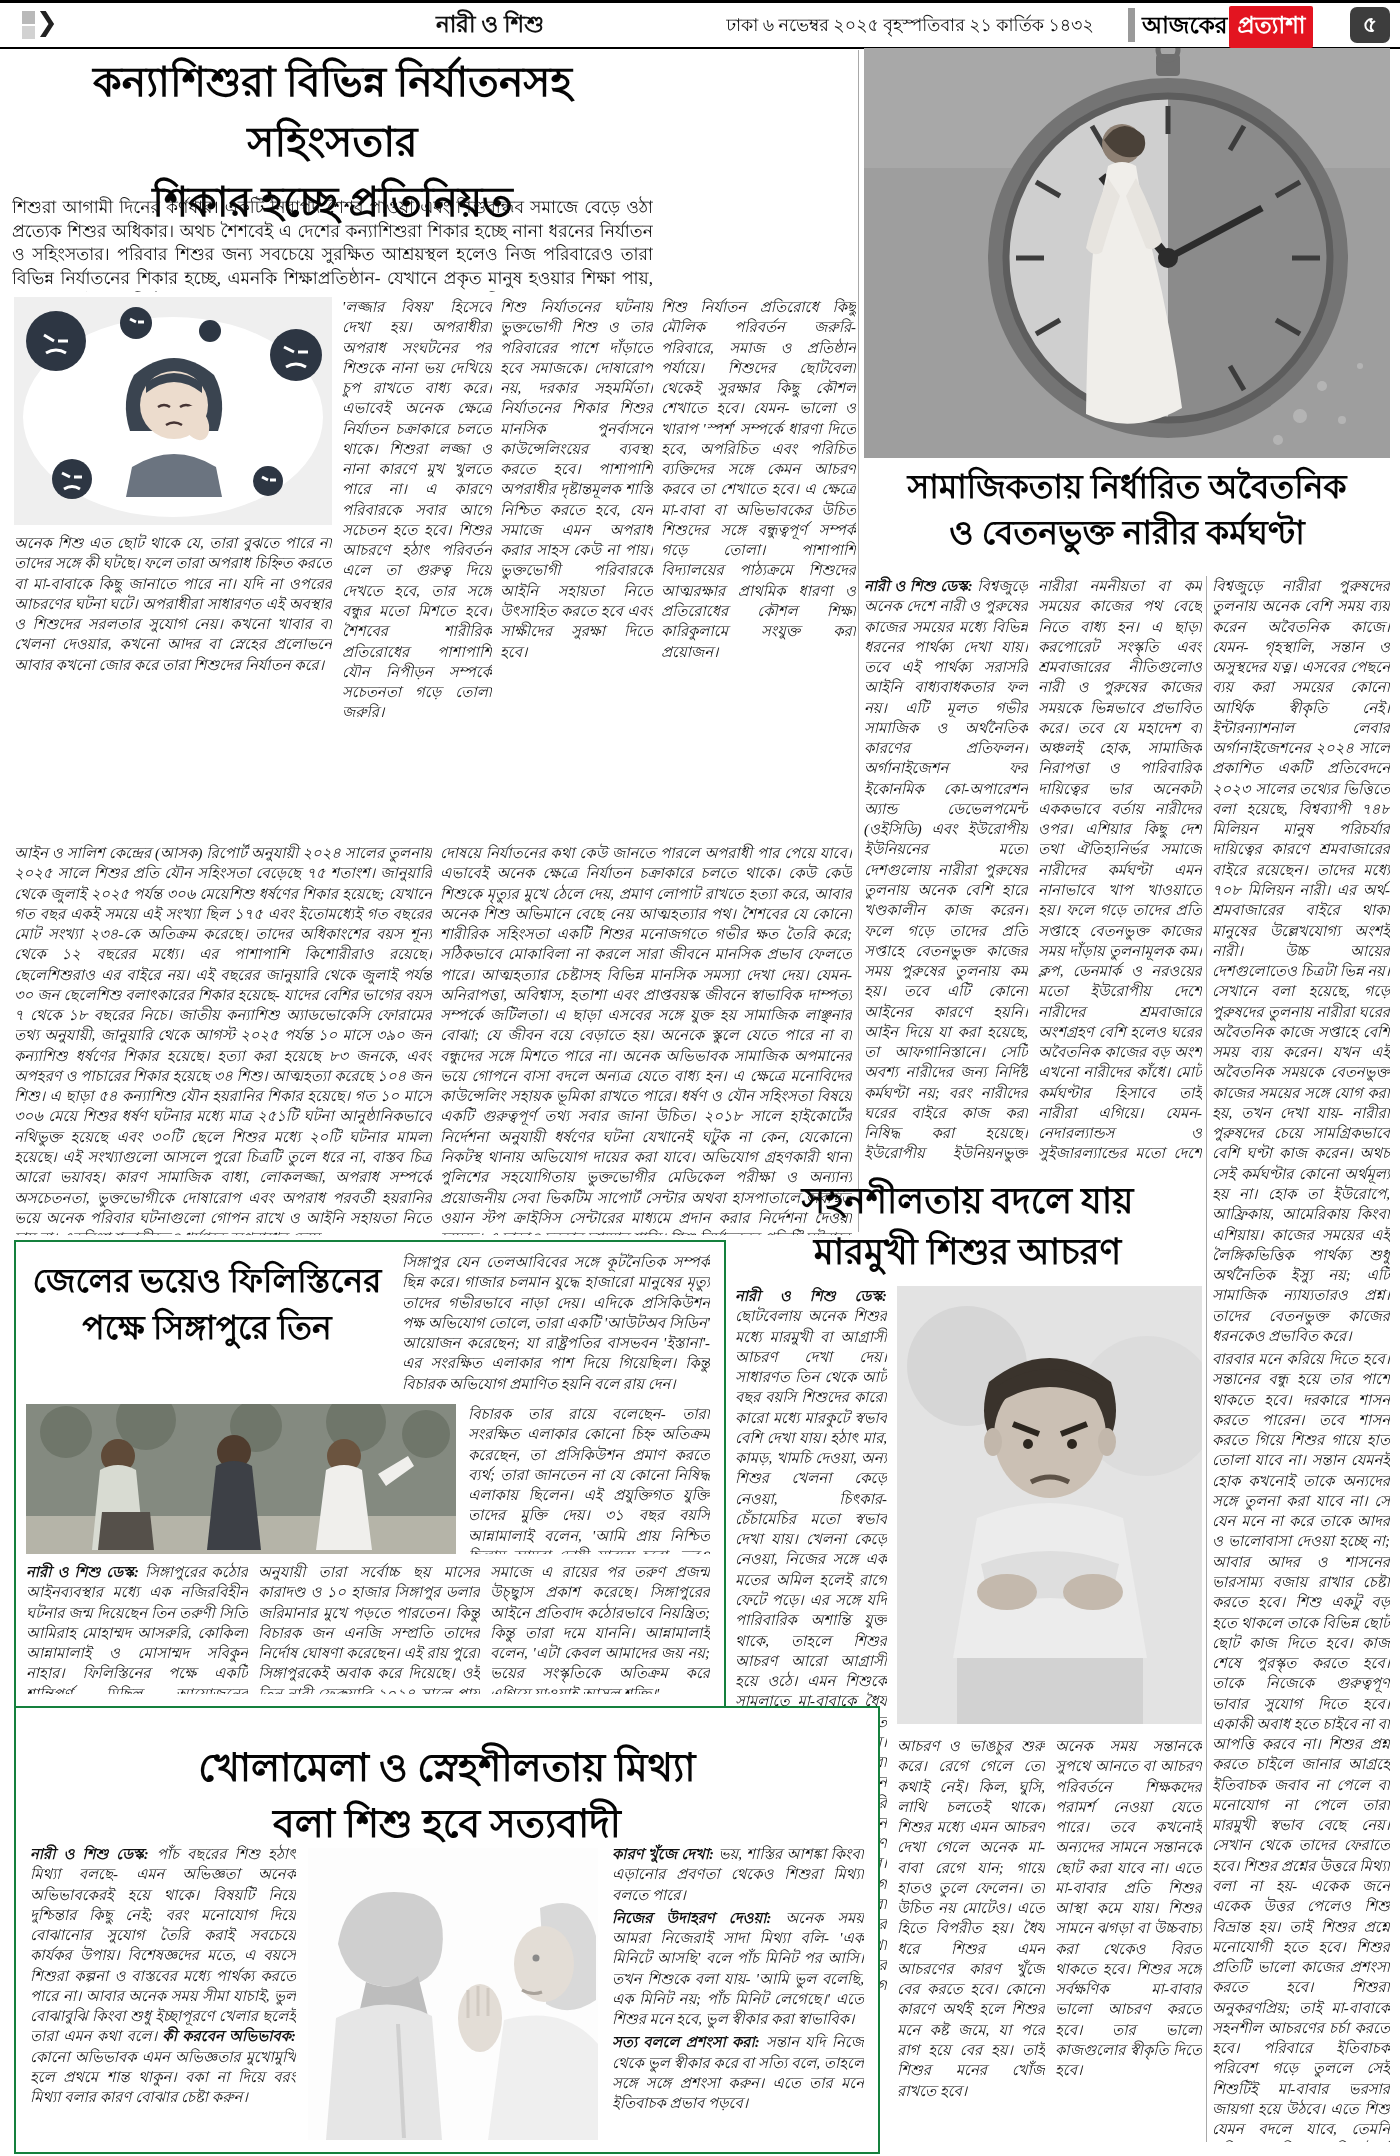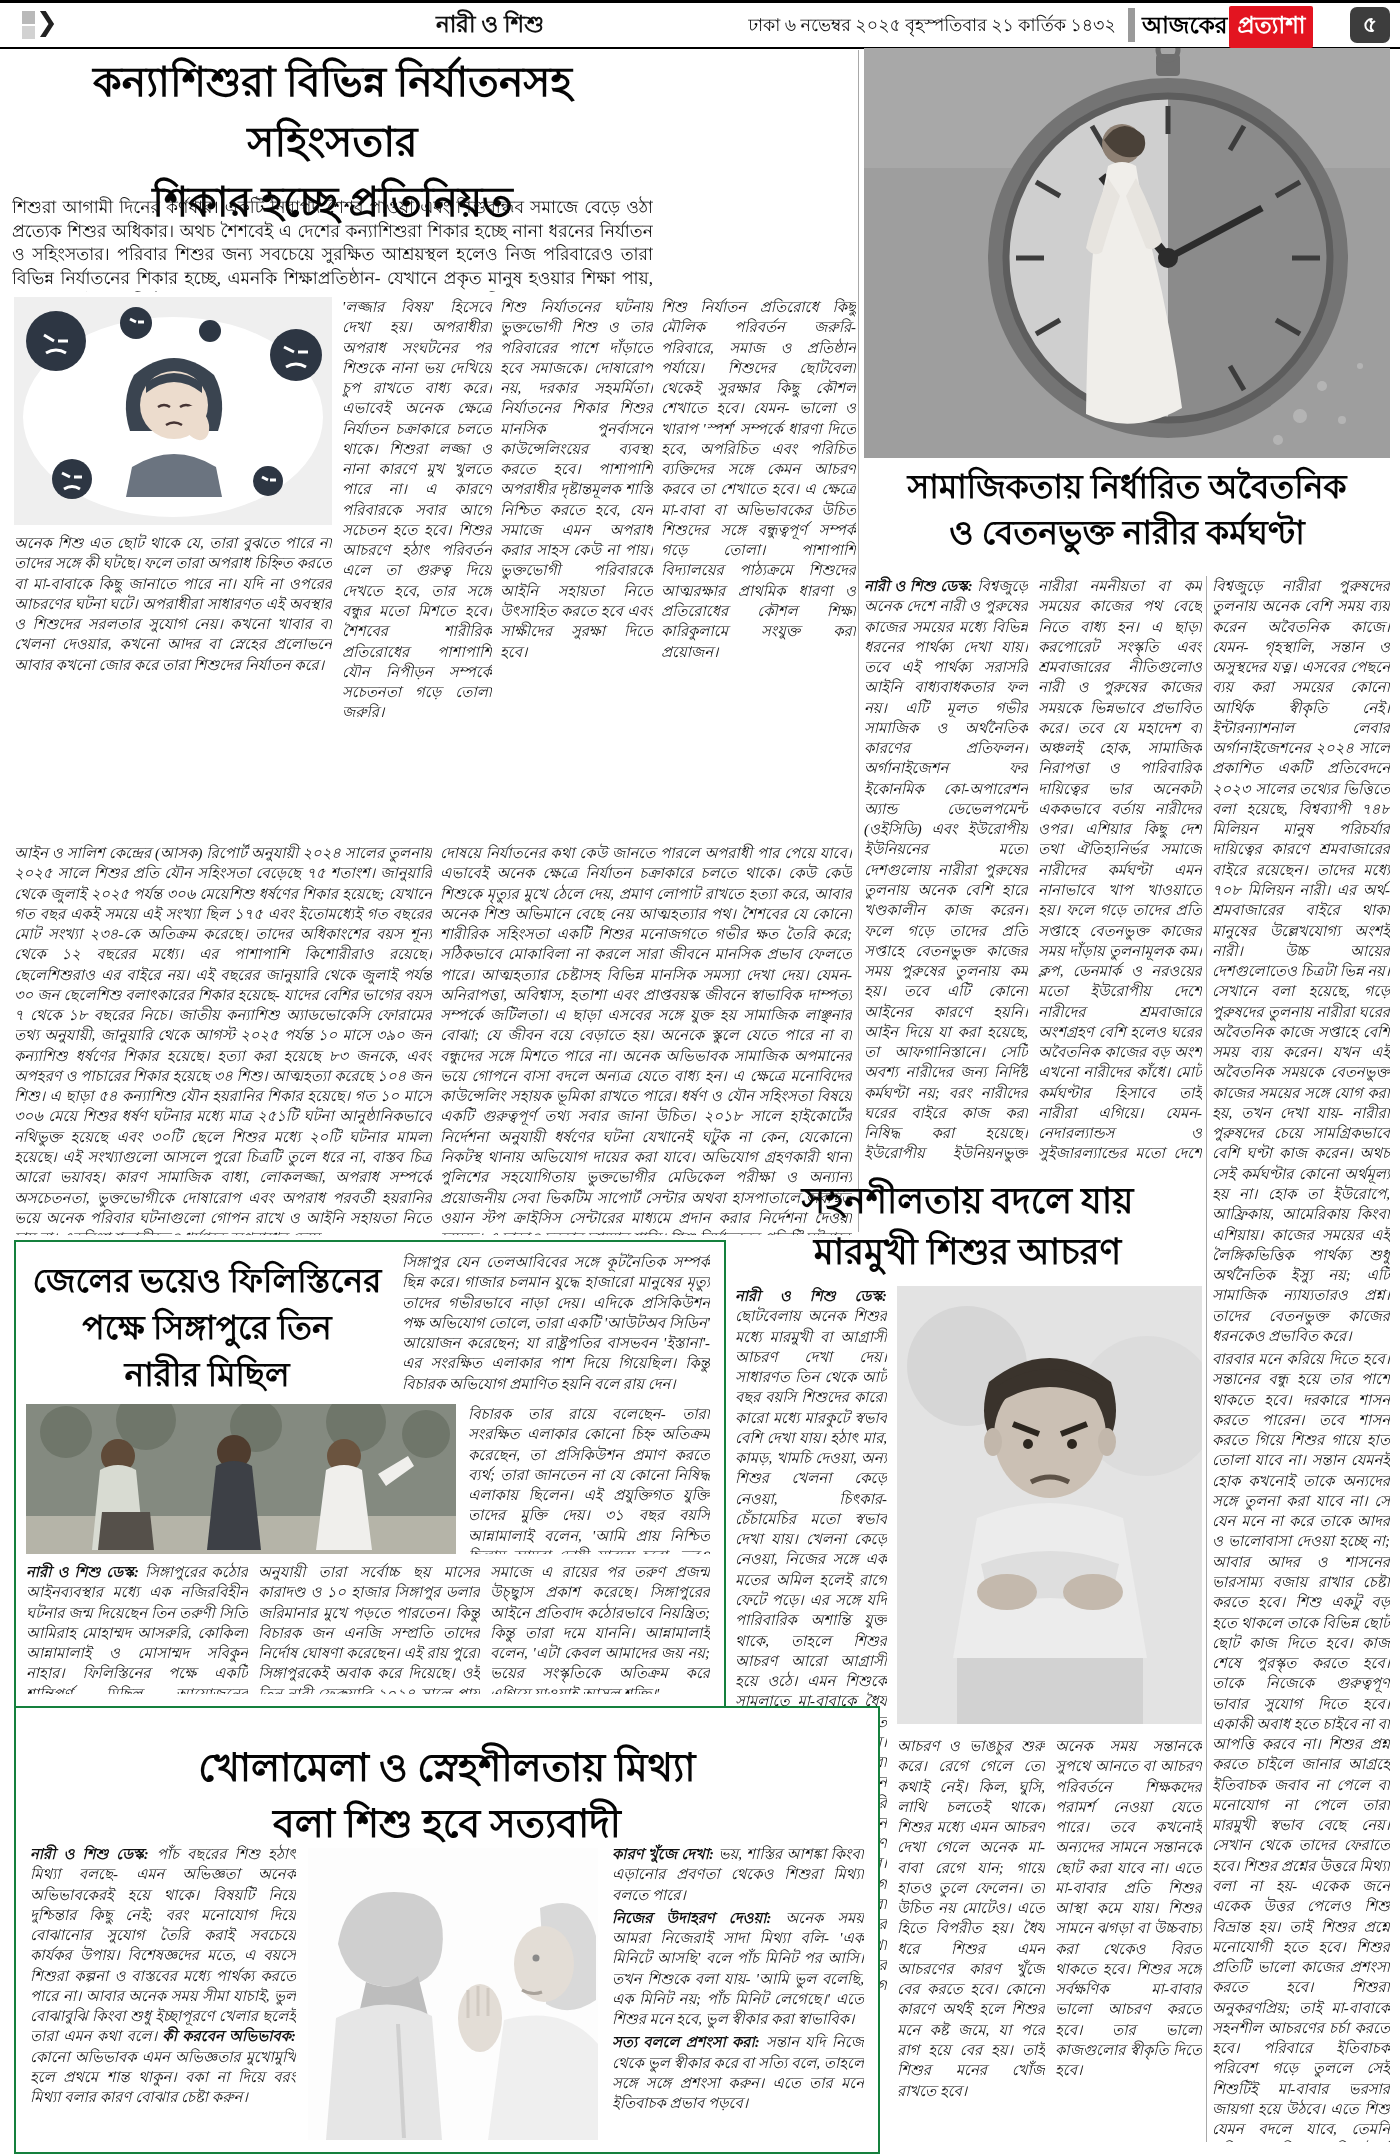--- a/index.html
+++ b/index.html
@@ -7,21 +7,21 @@
         font-family:"Liberation Serif","DejaVu Serif",serif;overflow:hidden;}
   .abs{position:absolute;}
   
   .topbar{left:0;top:0;width:1400px;height:44px;border-top:3px solid #000;border-bottom:2px solid #000;background:#fff;}
   .arrow-wrap{left:22px;top:6px;width:60px;height:32px;}
   .arrow-sq1{position:absolute;left:0;top:2px;width:13px;height:13px;background:#b9b9b9;}
   .arrow-sq2{position:absolute;left:0;top:17px;width:13px;height:13px;background:#d2d2d2;}
   .arrow-glyph{position:absolute;left:14px;top:-2px;font-size:26px;color:#222;font-family:"DejaVu Sans",sans-serif;}
   .section-title{left:330px;top:0;width:320px;height:44px;line-height:44px;text-align:center;
                  font-size:23px;font-weight:bold;}
-  .dateline{left:712px;top:0;width:440px;height:48px;line-height:44px;text-align:center;font-size:17.5px;}
+  .dateline{left:690px;top:0;width:440px;height:48px;line-height:44px;text-align:center;font-size:17.5px;}
   .logo-sep{left:1128px;top:5px;width:7px;height:34px;background:#9a9a9a;}
   .logo{left:1142px;top:3px;width:200px;height:38px;line-height:38px;white-space:nowrap;}
   .logo-black{font-size:23px;font-weight:bold;color:#000;}
   .logo-red{display:inline-block;font-size:23px;font-weight:bold;color:#fff;background:#e31420;
             padding:1px 8px 3px 8px;border-radius:2px;margin-left:2px;}
   .page-badge{left:1350px;top:4px;width:40px;height:36px;background:#3d3d3d;border-radius:7px;
               color:#fff;font-size:22px;text-align:center;line-height:36px;font-weight:bold;}
   
   .headline{font-weight:bold;text-align:center;color:#050505;}
   .h-main{font-size:41px;line-height:60px;}
@@ -165,21 +165,20 @@
   <div class="abs vrule" style="left:1206px;top:576px;height:1566px;"></div>
   <div class="abs body-text" style="left:1212px;top:576px;width:178px;height:1566px;">
     <p>বিশ্বজুড়ে নারীরা পুরুষদের তুলনায় অনেক বেশি সময় ব্যয় করেন অবৈতনিক কাজে। যেমন- গৃহস্থালি, সন্তান ও অসুস্থদের যত্ন। এসবের পেছনে ব্যয় করা সময়ের কোনো আর্থিক স্বীকৃতি নেই। ইন্টারন্যাশনাল লেবার অর্গানাইজেশনের ২০২৪ সালে প্রকাশিত একটি প্রতিবেদনে ২০২৩ সালের তথ্যের ভিত্তিতে বলা হয়েছে, বিশ্বব্যাপী ৭৪৮ মিলিয়ন মানুষ পরিচর্যার দায়িত্বের কারণে শ্রমবাজারের বাইরে রয়েছেন। তাদের মধ্যে ৭০৮ মিলিয়ন নারী। এর অর্থ- শ্রমবাজারের বাইরে থাকা মানুষের উল্লেখযোগ্য অংশই নারী। উচ্চ আয়ের দেশগুলোতেও চিত্রটা ভিন্ন নয়। সেখানে বলা হয়েছে, গড়ে পুরুষদের তুলনায় নারীরা ঘরের অবৈতনিক কাজে সপ্তাহে বেশি সময় ব্যয় করেন। যখন এই অবৈতনিক সময়কে বেতনভুক্ত কাজের সময়ের সঙ্গে যোগ করা হয়, তখন দেখা যায়- নারীরা পুরুষদের চেয়ে সামগ্রিকভাবে বেশি ঘণ্টা কাজ করেন। অথচ সেই কর্মঘণ্টার কোনো অর্থমূল্য হয় না। হোক তা ইউরোপে, আফ্রিকায়, আমেরিকায় কিংবা এশিয়ায়। কাজের সময়ের এই লৈঙ্গিকভিত্তিক পার্থক্য শুধু অর্থনৈতিক ইস্যু নয়; এটি সামাজিক ন্যায্যতারও প্রশ্ন। তাদের বেতনভুক্ত কাজের ধরনকেও প্রভাবিত করে।</p>
     <p>বারবার মনে করিয়ে দিতে হবে। সন্তানের বন্ধু হয়ে তার পাশে থাকতে হবে। দরকারে শাসন করতে পারেন। তবে শাসন করতে গিয়ে শিশুর গায়ে হাত তোলা যাবে না। সন্তান যেমনই হোক কখনোই তাকে অন্যদের সঙ্গে তুলনা করা যাবে না। সে যেন মনে না করে তাকে আদর ও ভালোবাসা দেওয়া হচ্ছে না; আবার আদর ও শাসনের ভারসাম্য বজায় রাখার চেষ্টা করতে হবে। শিশু একটু বড় হতে থাকলে তাকে বিভিন্ন ছোট ছোট কাজ দিতে হবে। কাজ শেষে পুরস্কৃত করতে হবে। তাকে নিজেকে গুরুত্বপূর্ণ ভাবার সুযোগ দিতে হবে। একাকী অবাধ হতে চাইবে না বা আপত্তি করবে না। শিশুর প্রশ্ন করতে চাইলে জানার আগ্রহে ইতিবাচক জবাব না পেলে বা মনোযোগ না পেলে তারা মারমুখী স্বভাব বেছে নেয়। সেখান থেকে তাদের ফেরাতে হবে। শিশুর প্রশ্নের উত্তরে মিথ্যা বলা না হয়- একেক জনে একেক উত্তর পেলেও শিশু বিভ্রান্ত হয়। তাই শিশুর প্রশ্নে মনোযোগী হতে হবে। শিশুর প্রতিটি ভালো কাজের প্রশংসা করতে হবে। শিশুরা অনুকরণপ্রিয়; তাই মা-বাবাকে সহনশীল আচরণের চর্চা করতে হবে। পরিবারে ইতিবাচক পরিবেশ গড়ে তুললে সেই শিশুটিই মা-বাবার ভরসার জায়গা হয়ে উঠবে। এতে শিশু যেমন বদলে যাবে, তেমনি পরিবারেও ফিরবে স্বস্তি। ধৈর্য, ভালোবাসা আর সময় দেওয়াই এর আসল চাবিকাঠি।</p>
   </div>
 
   <div class="abs box" style="left:14px;top:1240px;width:708px;height:464px;">
     <div class="abs headline" style="left:8px;top:16px;width:366px;font-size:33px;line-height:47px;">
       <div>জেলের ভয়েও ফিলিস্তিনের</div>
       <div>পক্ষে সিঙ্গাপুরে তিন</div>
-      <div>নারীর মিছিল</div>
     </div>
     <div class="abs body-text" style="left:386px;top:10px;width:308px;height:146px;">সিঙ্গাপুর যেন তেলআবিবের সঙ্গে কূটনৈতিক সম্পর্ক ছিন্ন করে। গাজার চলমান যুদ্ধে হাজারো মানুষের মৃত্যু তাদের গভীরভাবে নাড়া দেয়। এদিকে প্রসিকিউশন পক্ষ অভিযোগ তোলে, তারা একটি 'আউটঅব সিডিন' আয়োজন করেছেন; যা রাষ্ট্রপতির বাসভবন 'ইস্তানা'-এর সংরক্ষিত এলাকার পাশ দিয়ে গিয়েছিল। কিন্তু বিচারক অভিযোগ প্রমাণিত হয়নি বলে রায় দেন।</div>
 
     <div class="abs img-frame" style="left:10px;top:162px;width:430px;height:150px;">
       <svg width="430" height="150" viewBox="0 0 430 150">
         <rect width="430" height="150" fill="#848a80"></rect>
         <g fill="#6d7468" opacity="0.9">
           <circle cx="40" cy="28" r="26"></circle>
             <circle cx="120" cy="16" r="30"></circle>
             <circle cx="230" cy="22" r="26"></circle>

